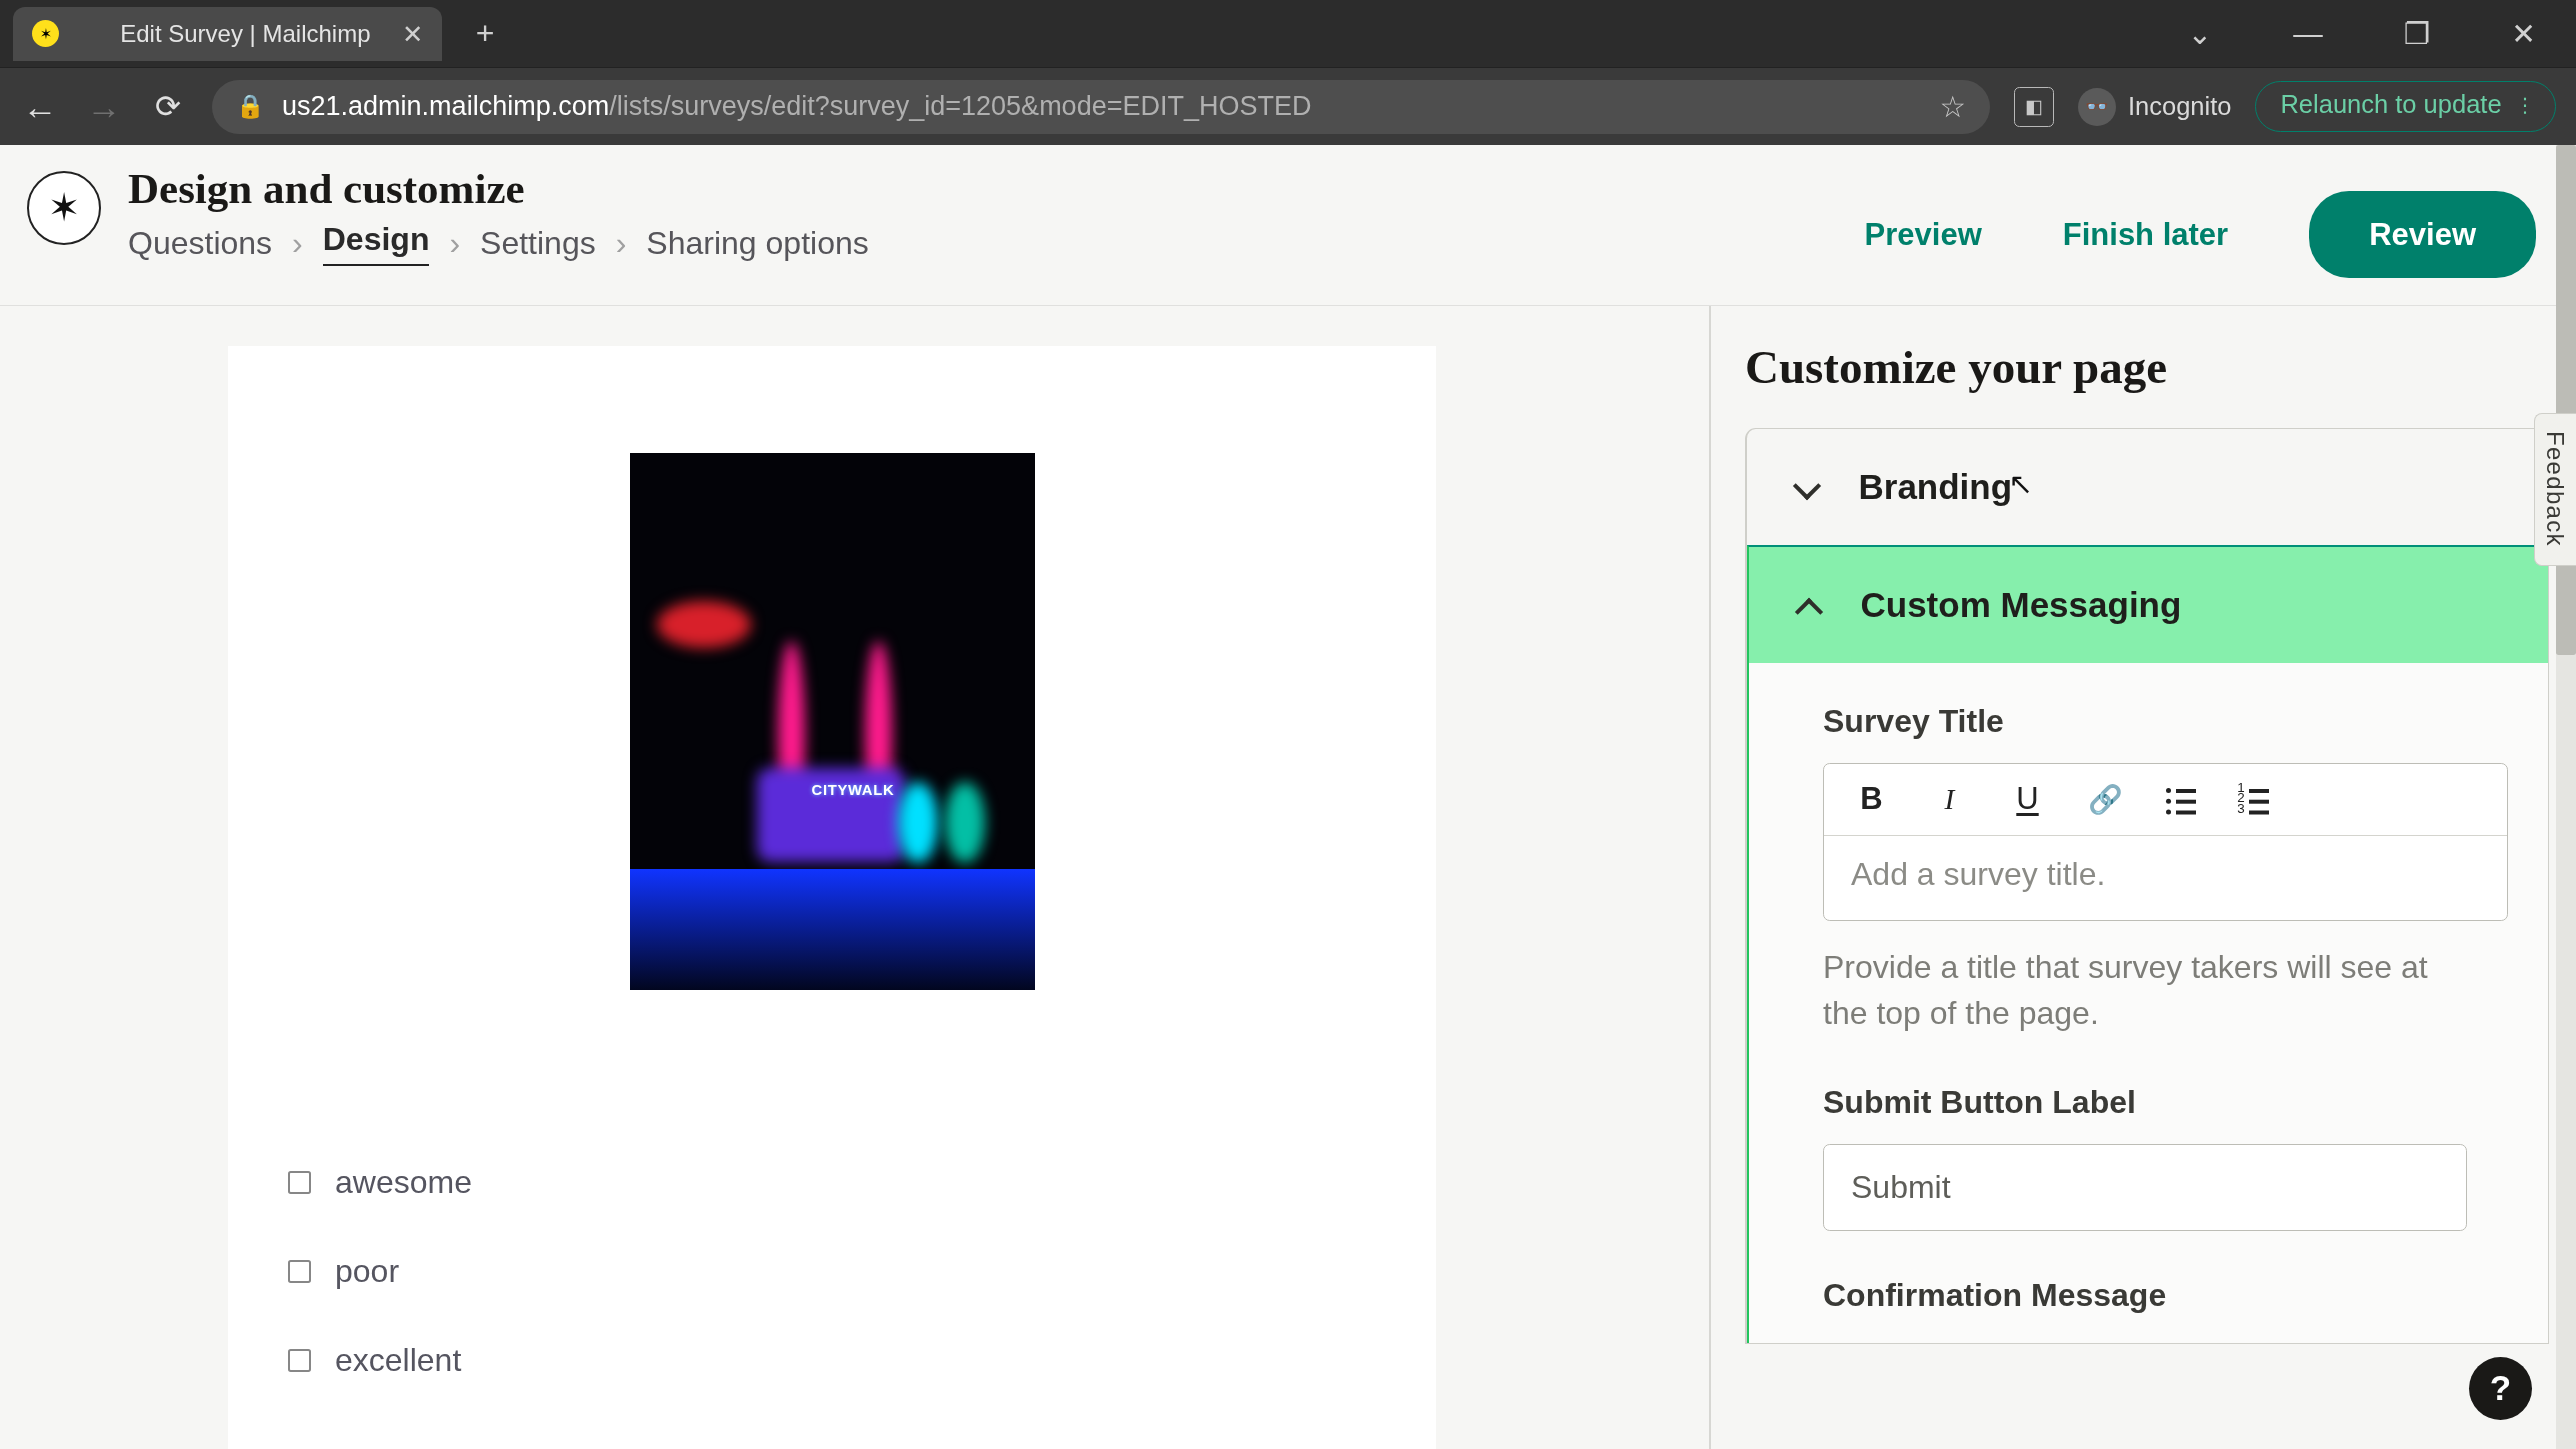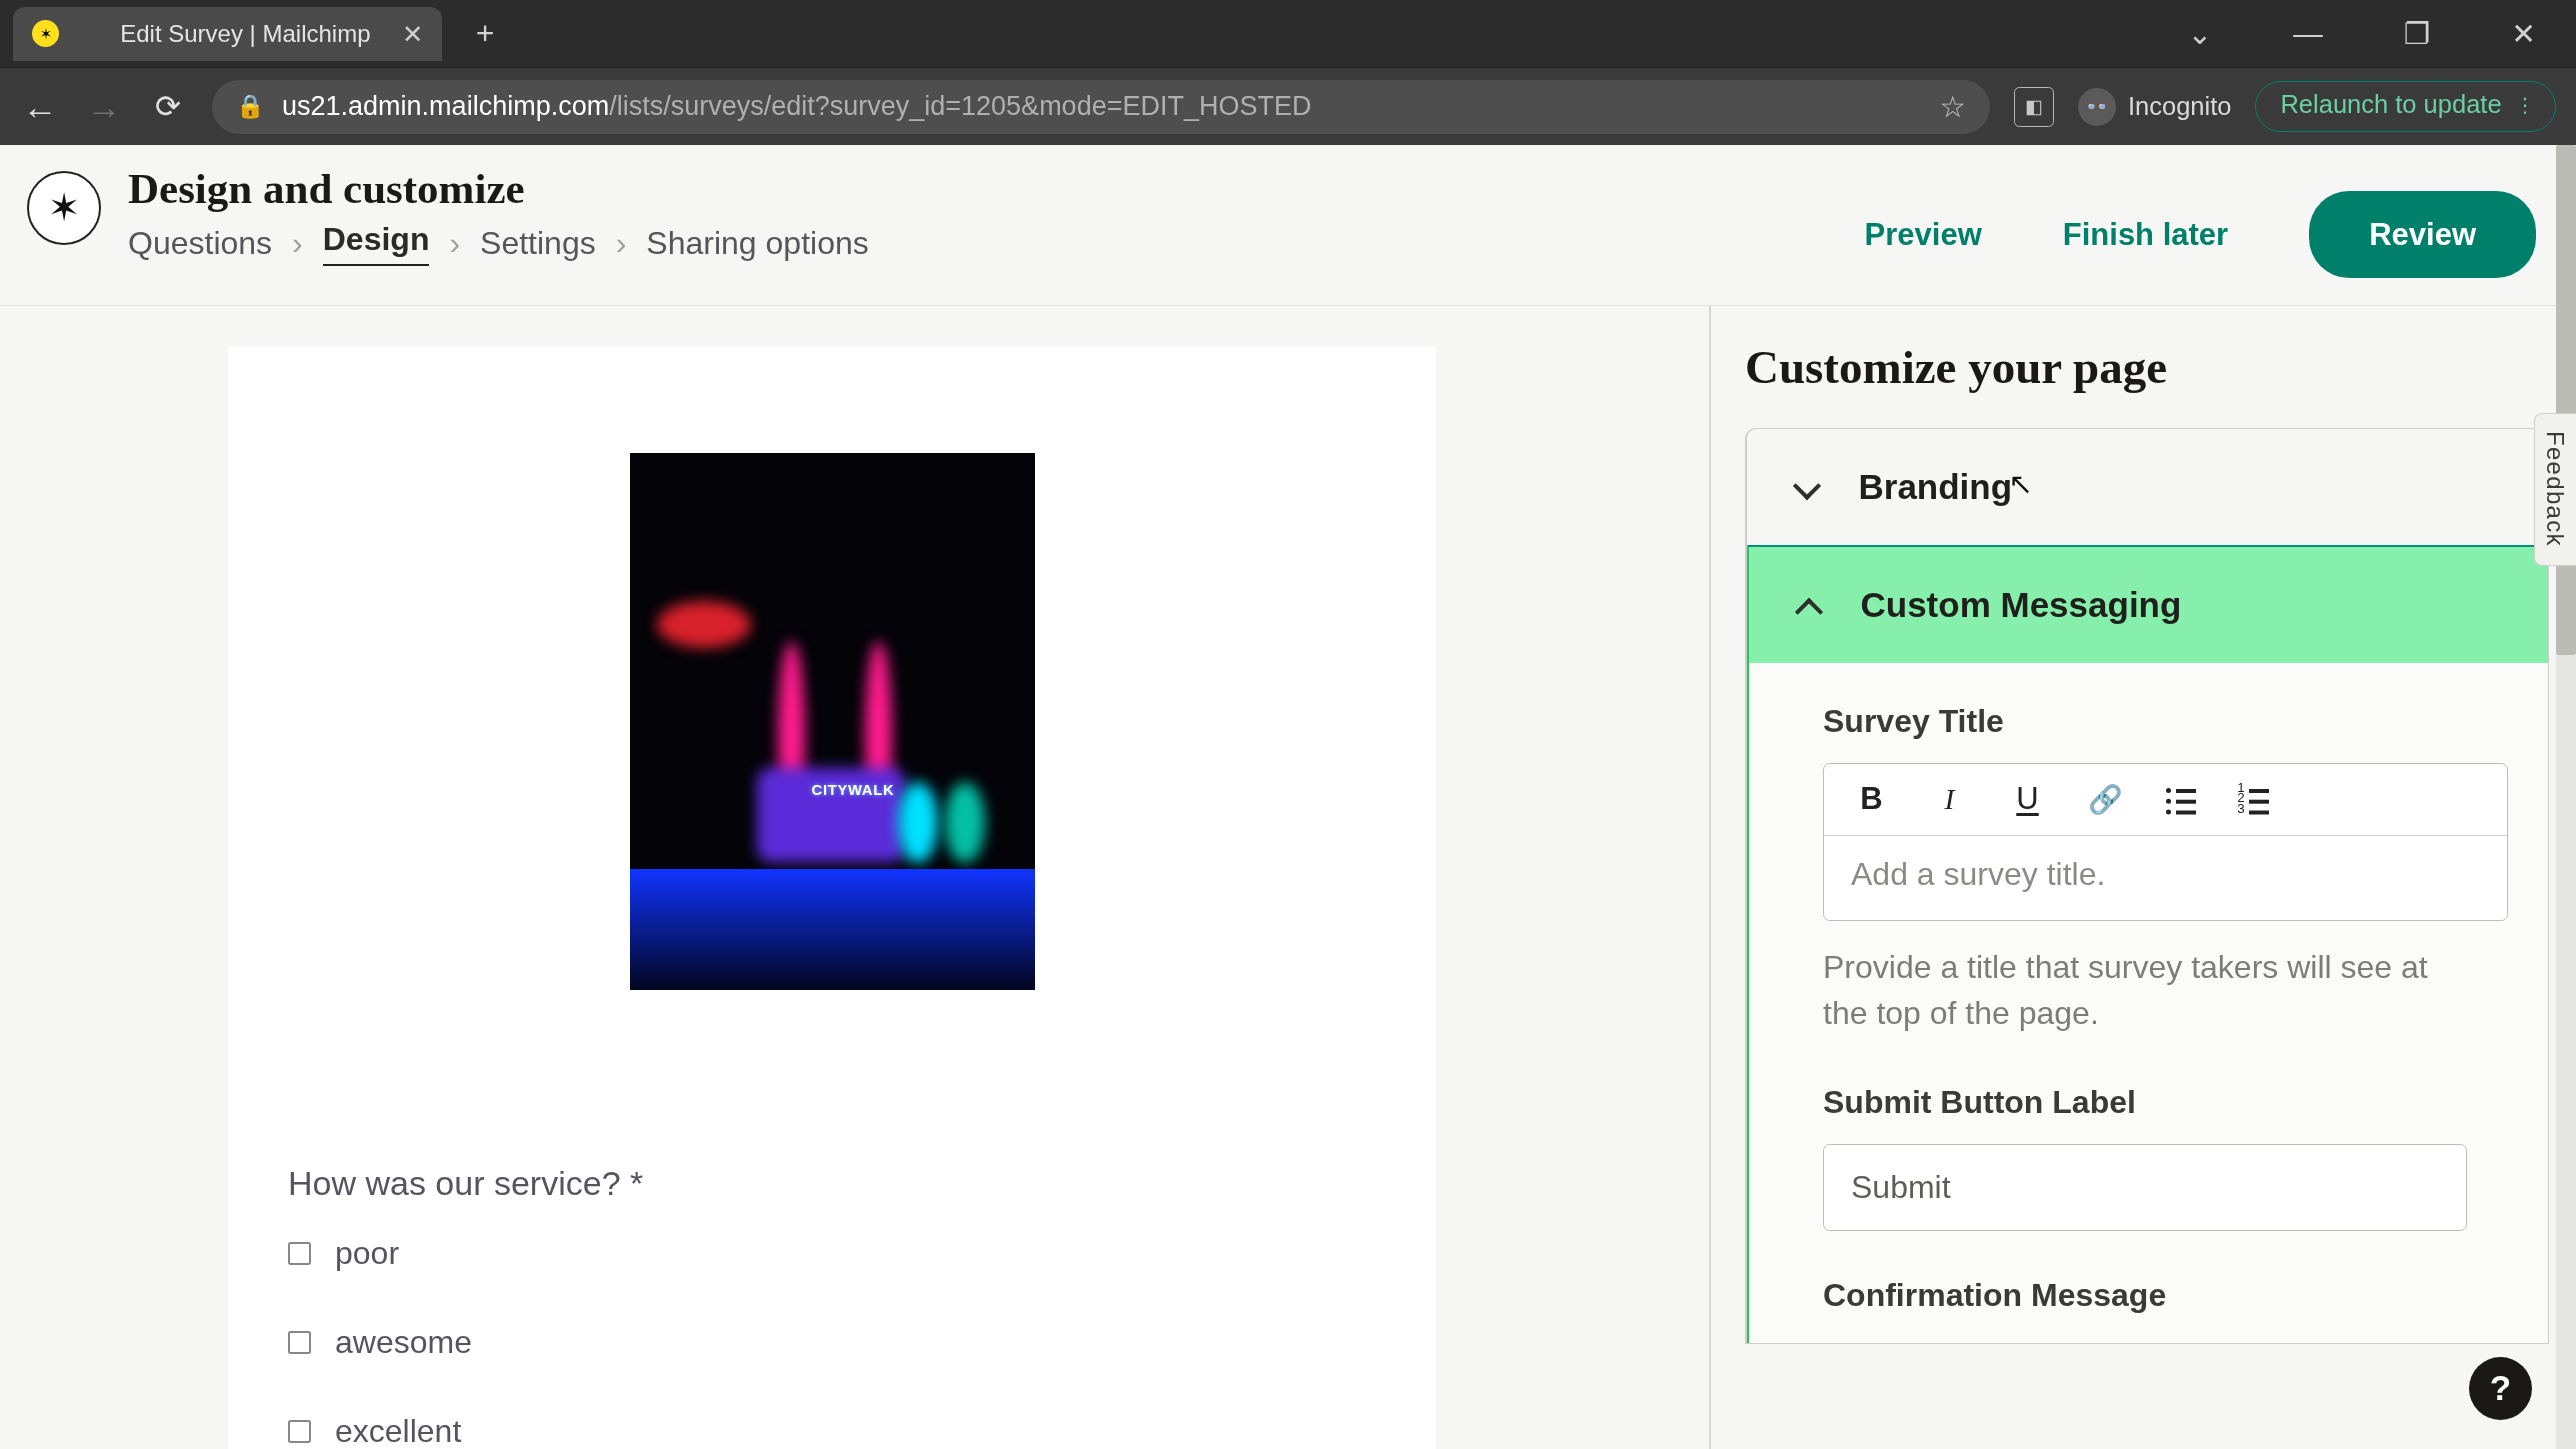--- a/index.html
+++ b/index.html
@@ -392,28 +392,27 @@
           <span class="glow g-pink1"></span>
           <span class="glow g-pink2"></span>
           <span class="glow g-violet"></span>
           <span class="glow g-cyan"></span>
           <span class="glow g-teal"></span>
           <span class="glow g-blue"></span>
           <span class="g-text">CITYWALK</span>
         </div>
 
         <div class="question-block">
-          <div class="q-title">How was our service? *</div>
+          <div class="opt">
+            <span class="chk"></span>
+            <span class="opt-label">awesome</span>
+          </div>
           <div class="opt">
             <span class="chk"></span>
             <span class="opt-label">poor</span>
-          </div>
-          <div class="opt">
-            <span class="chk"></span>
-            <span class="opt-label">awesome</span>
           </div>
           <div class="opt">
             <span class="chk"></span>
             <span class="opt-label">excellent</span>
           </div>
         </div>
       </div>
     </div>
 
     <div class="vsep"></div>

